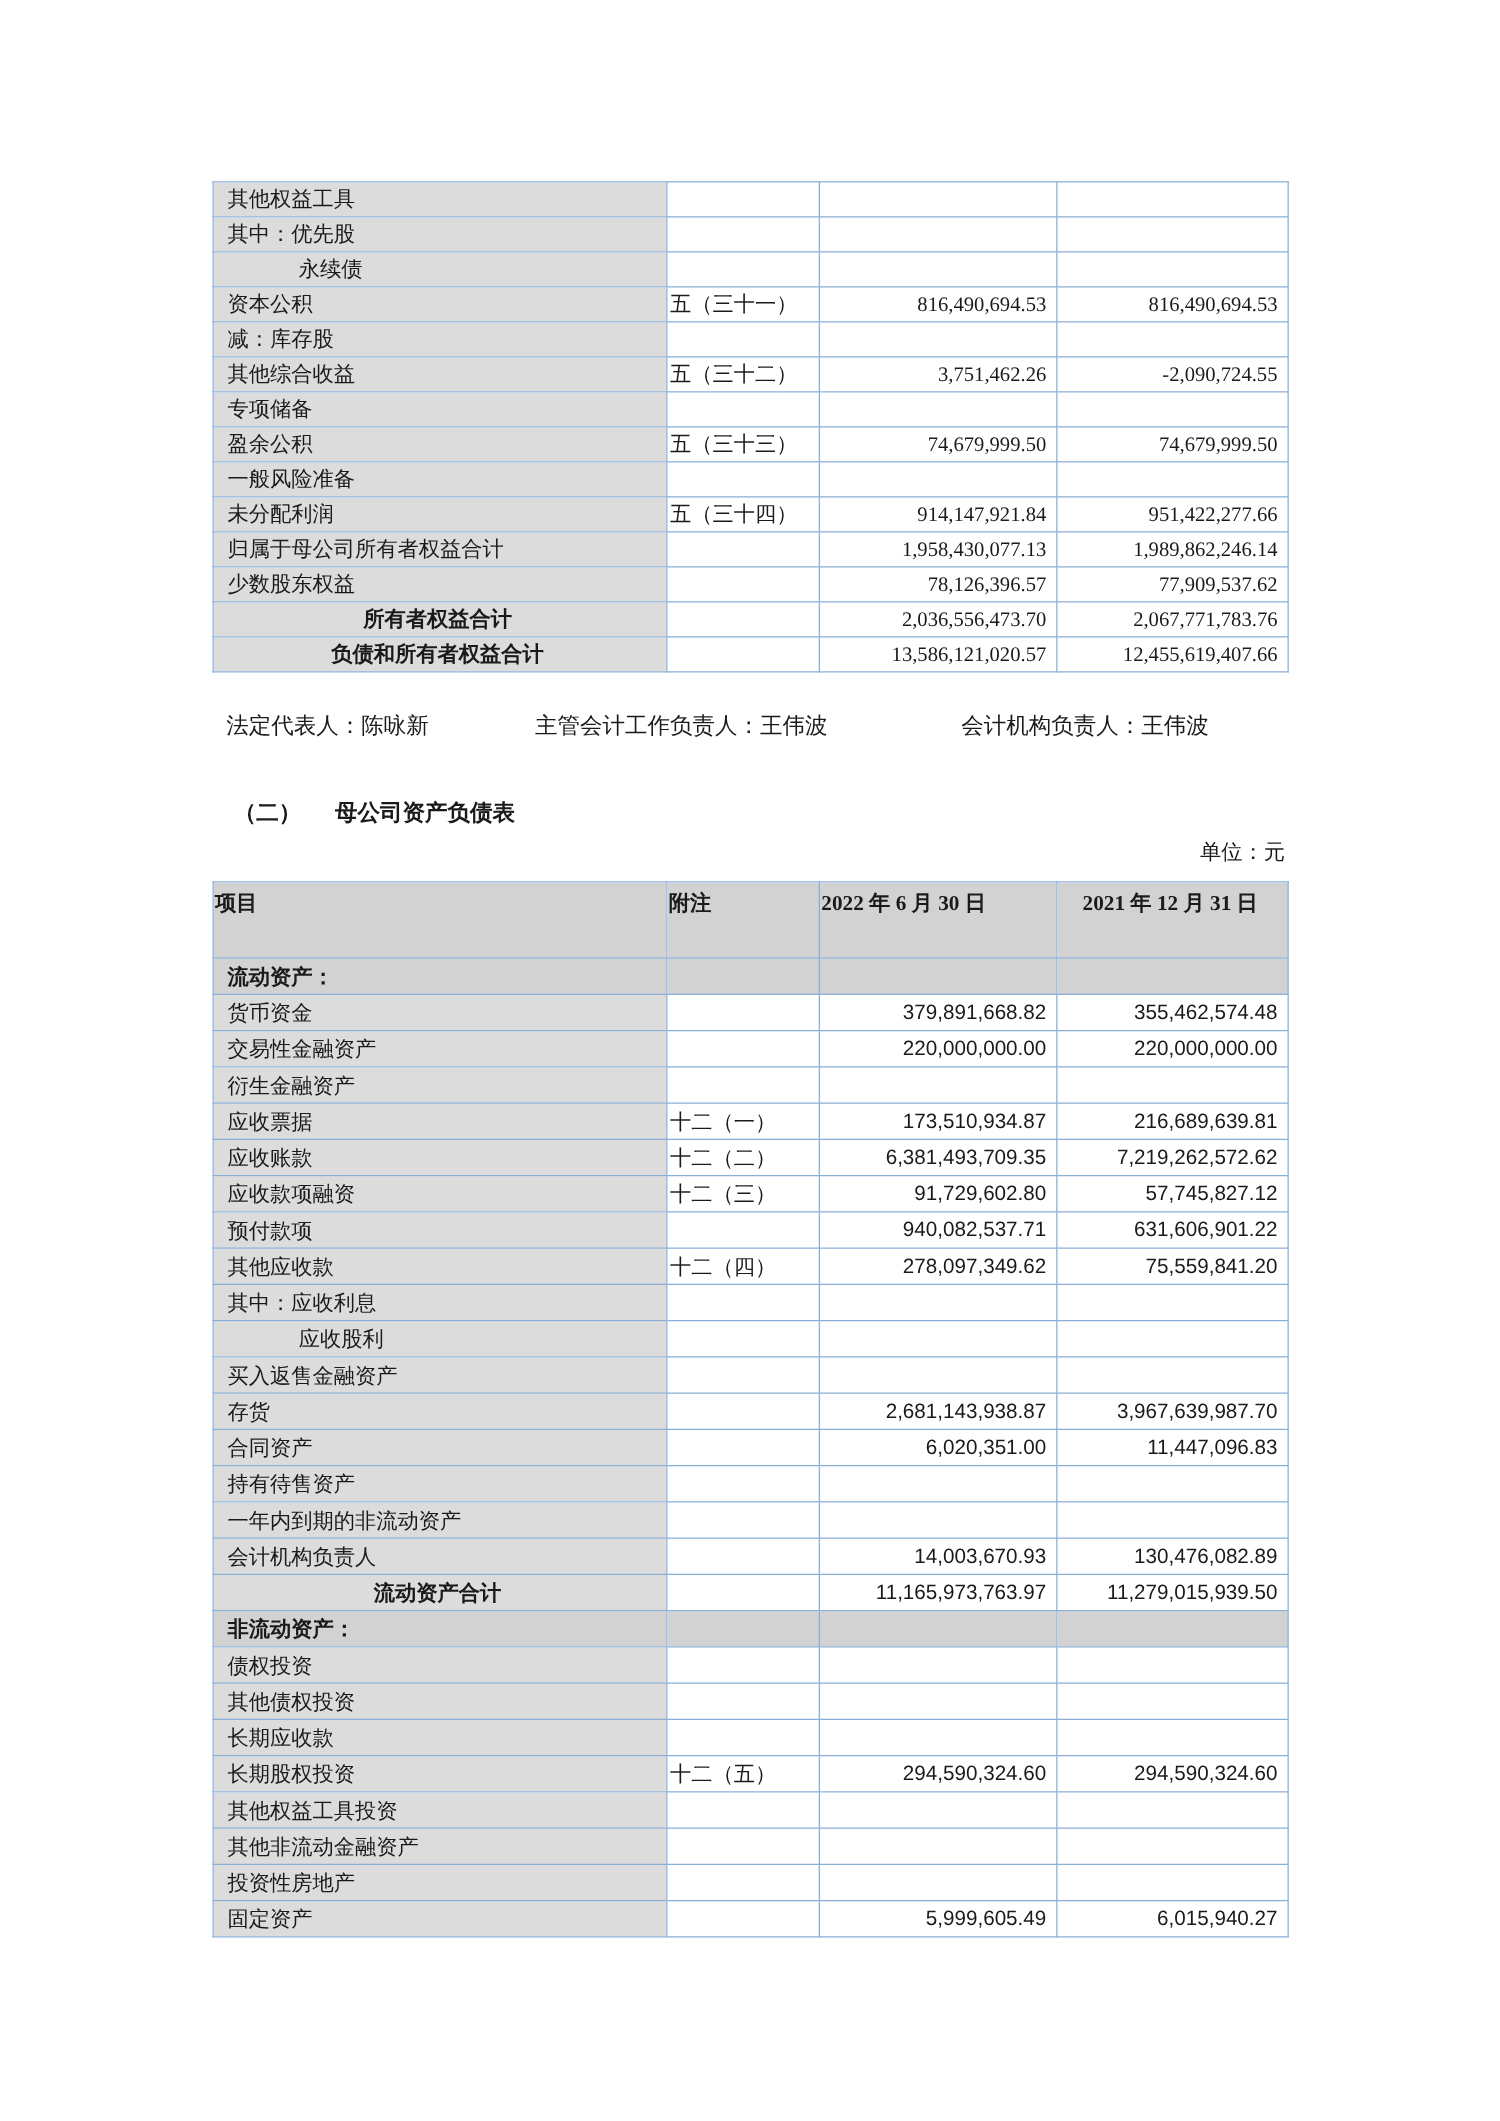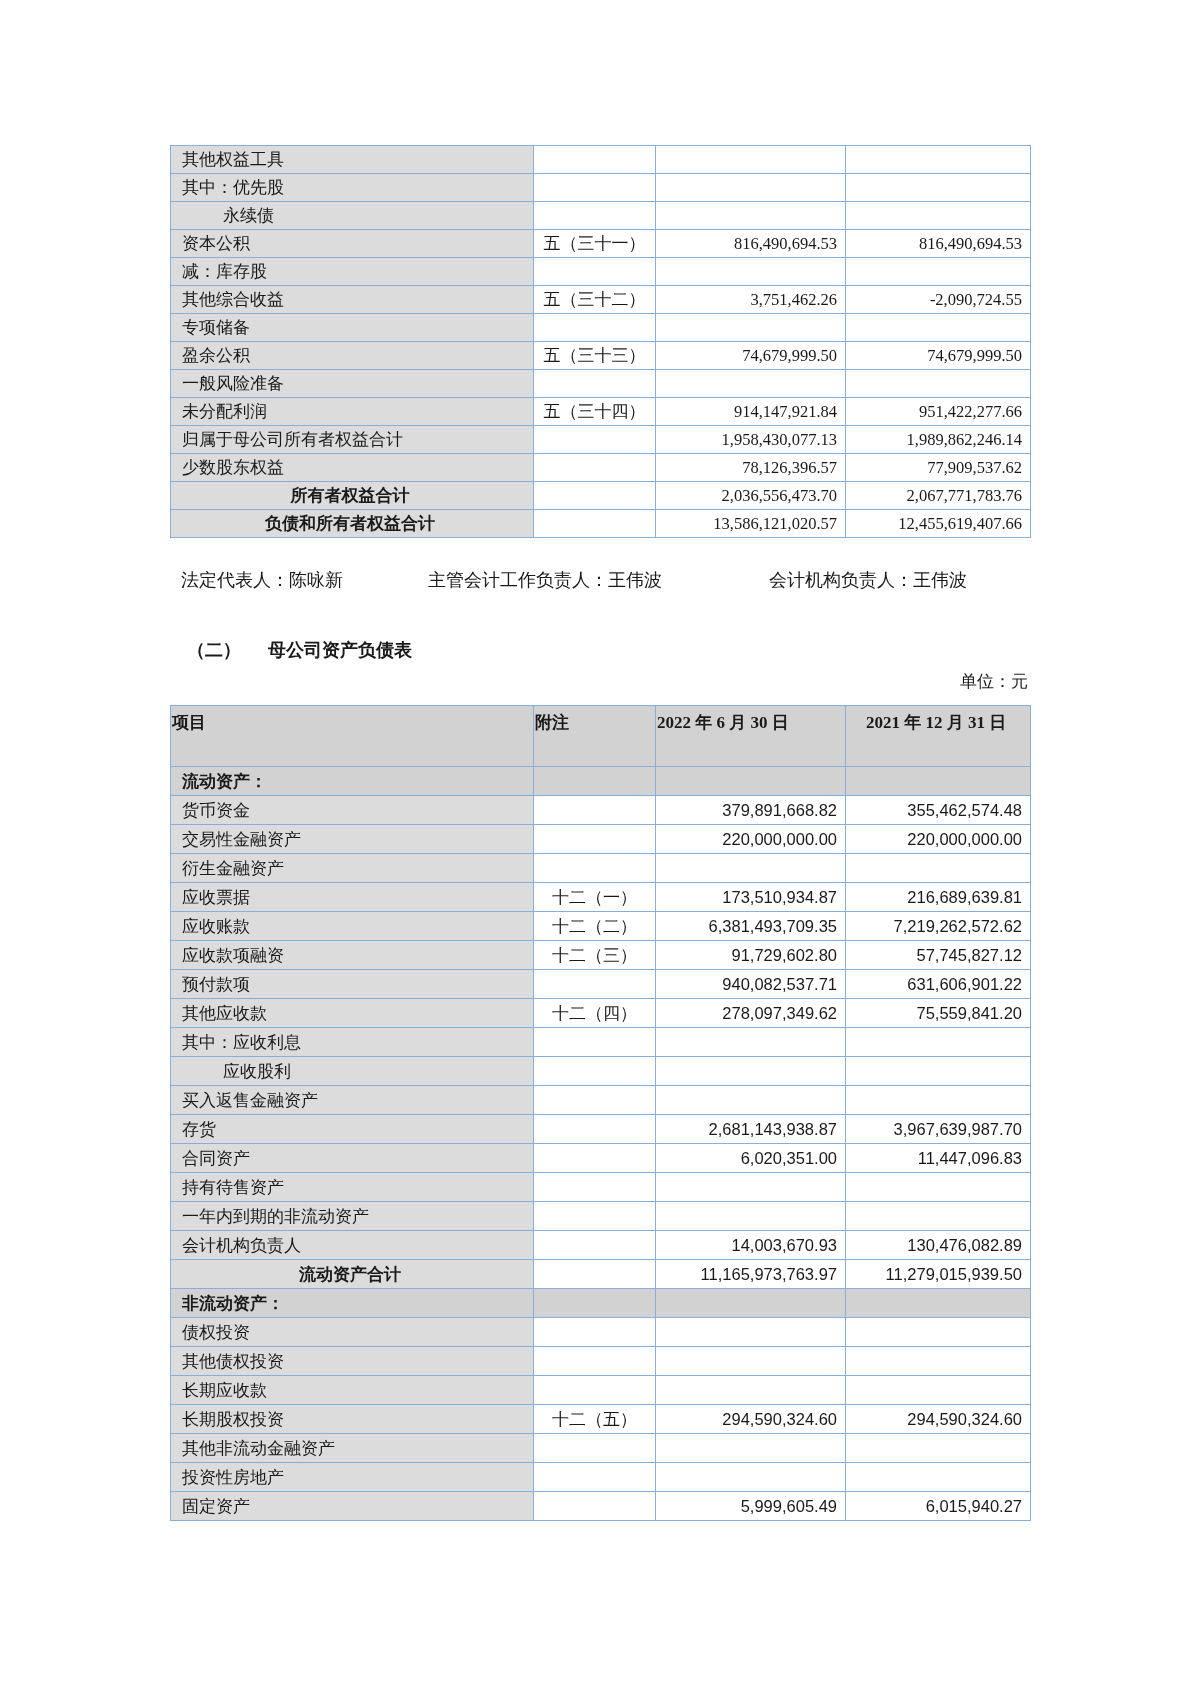--- a/index.html
+++ b/index.html
@@ -11,26 +11,26 @@
   html,body{margin:0;padding:0;}
   body{
     width:1200px;height:1697px;background:#ffffff;position:relative;
     font-family:"Liberation Serif","DejaVu Serif",serif;color:var(--ink);
   }
   .abs{position:absolute;}
   table{border-collapse:collapse;table-layout:fixed;width:860px;}
   td,th{border:1px solid var(--line);overflow:hidden;white-space:nowrap;font-size:17px;vertical-align:middle;}
   
   td.label{background:var(--label-bg);padding:0 4px 0 11px;text-align:left;}
-  td.note{text-align:center;padding:0 2px;}
+  td.note{padding:0 2px;}
   td.num{
     text-align:right;padding:0 8px 0 2px;
     font-family:"Liberation Sans","DejaVu Sans",sans-serif;font-size:16.5px;
   }
-  td.indent{padding-left:52px;}
+  td.indent{padding-left:68px;}
   tr.section td{background:var(--head-bg);}
   tr.section td.label{font-weight:bold;}
   tr.total td.label{font-weight:bold;text-align:center;padding-left:0;}
   
   #equity-table{position:absolute;left:170px;top:145px;}
   #equity-table td{height:27px;font-family:Liberation Serif, serif;}
   
   #parent-table{position:absolute;left:170px;top:705px;}
   #parent-table td{height:28px;}
   #parent-table th{
@@ -310,20 +310,26 @@
           <td class="num"></td>
           <td class="num"></td>
         </tr>
         <tr class="item">
           <td class="label">长期股权投资</td>
           <td class="note">十二（五）</td>
           <td class="num">294,590,324.60</td>
           <td class="num">294,590,324.60</td>
         </tr>
         <tr class="item">
+          <td class="label">其他权益工具投资</td>
+          <td class="note"></td>
+          <td class="num"></td>
+          <td class="num"></td>
+        </tr>
+        <tr class="item">
           <td class="label">其他非流动金融资产</td>
           <td class="note"></td>
           <td class="num"></td>
           <td class="num"></td>
         </tr>
         <tr class="item">
           <td class="label">投资性房地产</td>
           <td class="note"></td>
           <td class="num"></td>
           <td class="num"></td>

